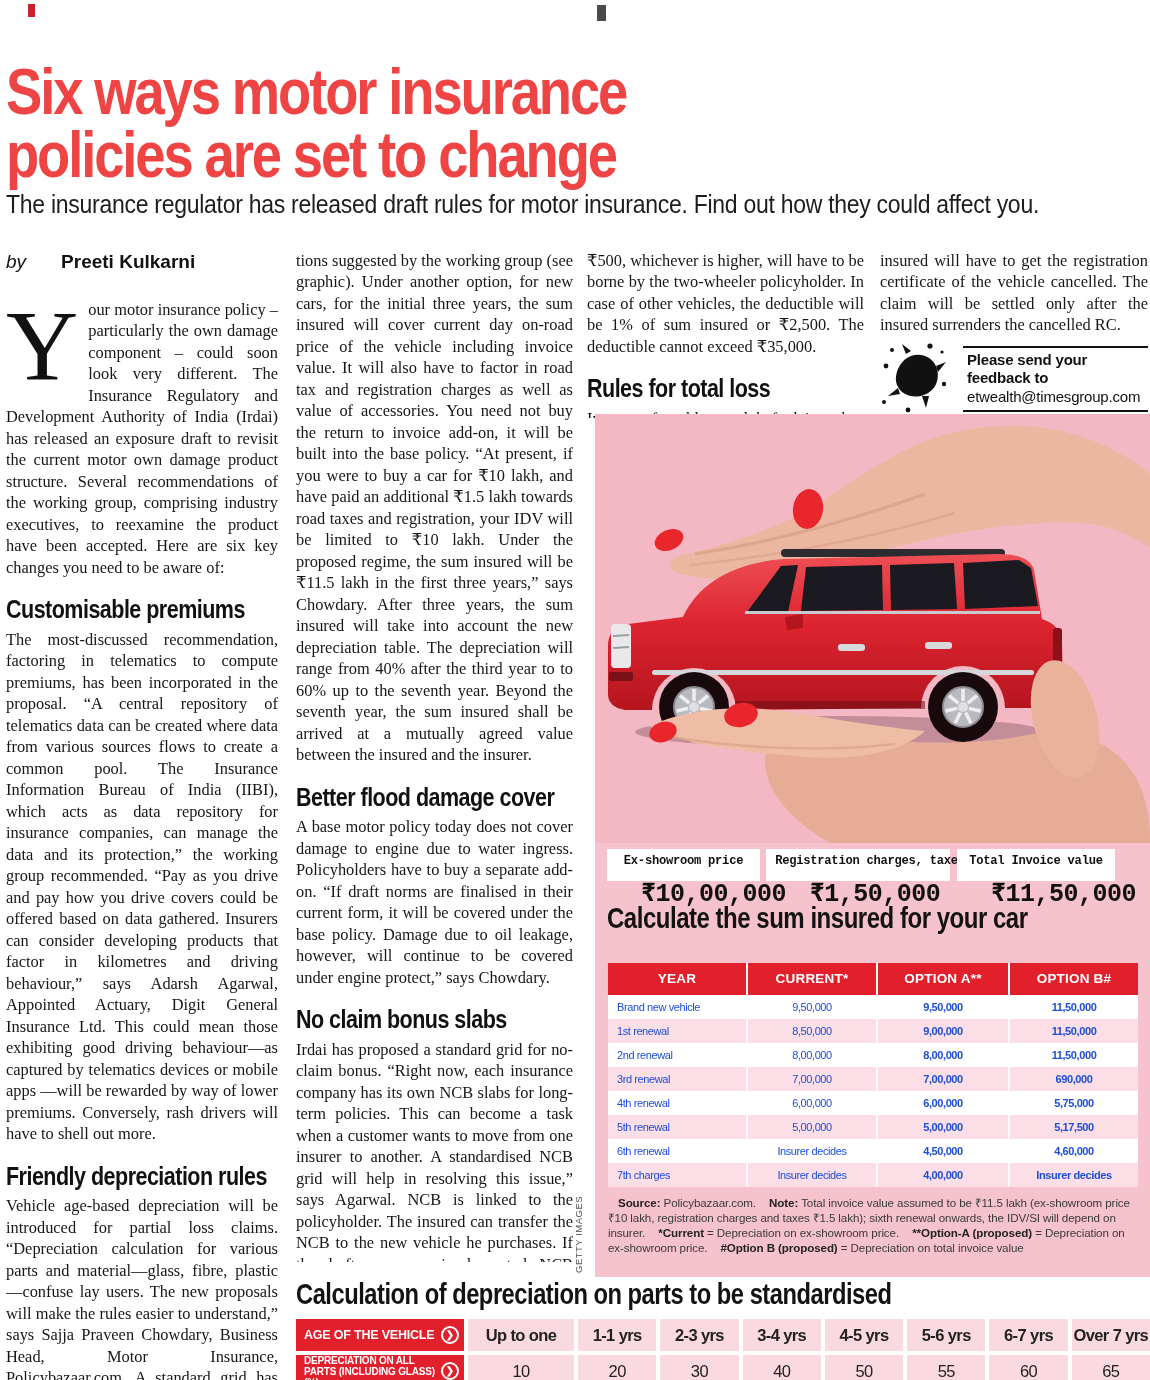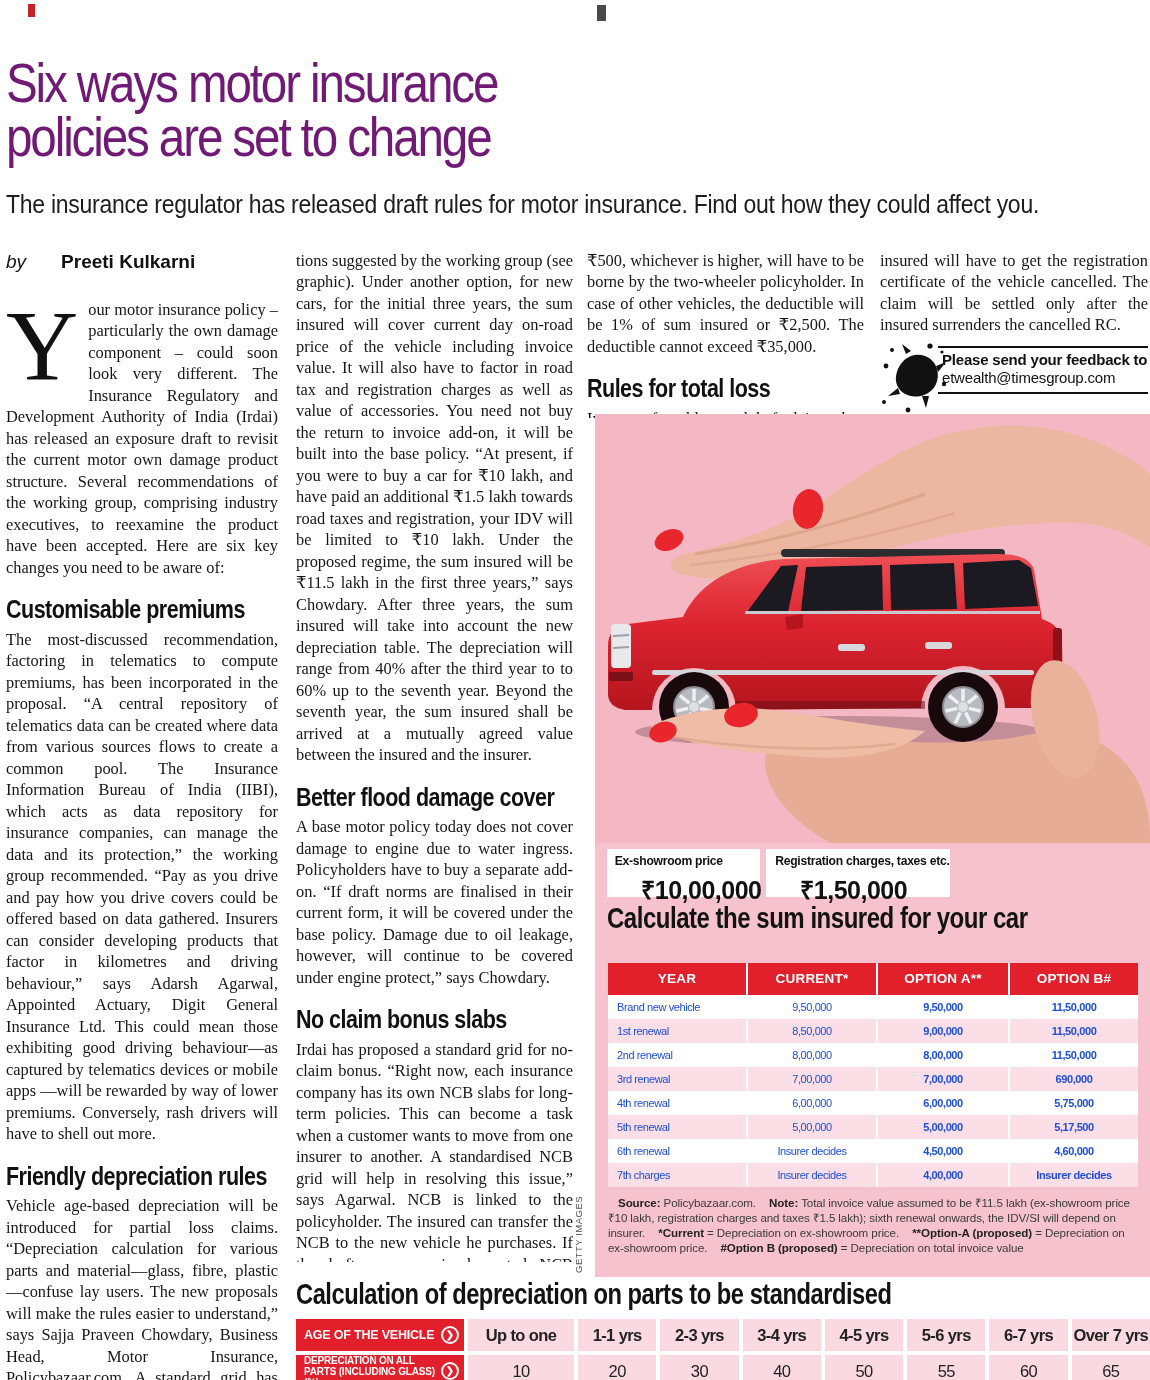--- a/index.html
+++ b/index.html
@@ -5,21 +5,21 @@
   html,body{margin:0;padding:0;background:#ffffff;}
   #page{position:relative;width:1150px;height:1380px;background:#fff;overflow:hidden;
         font-family:"Liberation Sans",sans-serif;color:#141414;}
 
   
   .mark1{position:absolute;left:28px;top:4px;width:7px;height:13px;background:#C4242B;}
   .mark2{position:absolute;left:597px;top:5px;width:9px;height:16px;background:#4A4A4A;}
 
   
   .headline{position:absolute;left:6px;top:18px;width:1140px;line-height:0.98;
-            font-weight:400;font-size:56px;letter-spacing:-2.5px;color:#701a75;}
+            font-weight:700;font-size:64px;letter-spacing:-2.5px;color:#ef4444;}
   .headline .hl{display:block;white-space:nowrap;transform:scaleX(0.85);transform-origin:0 50%;}
   .subhead{position:absolute;left:6px;top:190px;width:1144px;font-size:25px;font-weight:400;
            letter-spacing:-0.3px;color:#1d1d1d;white-space:nowrap;transform:scaleX(0.92);transform-origin:0 0;}
 
   
   .col{position:absolute;top:250px;text-align:justify;font-family:"Liberation Serif","DejaVu Serif",serif;
        font-size:16.4px;line-height:1.31;color:#161616;overflow:hidden;}
   #col1{left:6px;width:272px;height:1130px;}
   #col2{left:296px;width:277px;height:1012px;}
   #col3{left:587px;width:277px;height:168px;}
@@ -31,39 +31,39 @@
 
   .dropcap{float:left;font-size:100px;line-height:0.78;font-weight:400;margin:8px 10px 0 0;color:#111;}
   .para{margin:0 0 2px 0;}
 
   .sec-head{font-family:"Liberation Sans",sans-serif;font-weight:700;font-size:25px;letter-spacing:-0.6px;
             color:#111;margin:15px 0 3px 0;white-space:nowrap;transform:scaleX(0.86);transform-origin:0 50%;
             text-align:left;}
 
   
   #feedback{position:absolute;left:880px;top:346px;width:268px;height:66px;}
-  #feedback .fb-text{margin-left:58px;border-top:2.5px solid #111;border-bottom:2.5px solid #111;
+  #feedback .fb-text{margin-left:83px;border-top:2.5px solid #111;border-bottom:2.5px solid #111;
      padding:3px 0 4px 4px;font-size:15px;line-height:1.22;color:#111;letter-spacing:-0.2px;}
   #feedback .l1{font-weight:700;}
   #feedback svg{position:absolute;left:-2px;top:-10px;}
 
   
   #photo{position:absolute;left:595px;top:414px;width:555px;height:429px;}
   #photo svg{display:block;}
 
   
   #credit{position:absolute;left:573px;top:1183px;width:14px;height:90px;
           writing-mode:vertical-rl;transform:rotate(180deg);font-size:9.5px;color:#555;letter-spacing:0.5px;}
 
   
   #panel{position:absolute;left:595px;top:843px;width:555px;height:434px;background:#F5C2CD;}
-  .pricebox{position:absolute;top:6px;height:48px;background:#fff;}
+  .pricebox{position:absolute;top:6px;height:32px;background:#fff;text-align:center;font-family:Liberation Mono, monospace;}
   .pricebox .plabel{font-size:13.5px;font-weight:700;letter-spacing:-0.3px;margin-top:4px;white-space:nowrap;
                     transform:scaleX(0.9);transform-origin:50% 50%;color:#111;}
-  .pricebox .pvalue{font-size:25px;font-weight:700;letter-spacing:-0.5px;color:#111;margin-top:4px;padding-left:34px;}
+  .pricebox .pvalue{font-size:25px;font-weight:700;letter-spacing:-0.5px;color:#111;margin-top:10px;padding-left:34px;}
   #pb1{left:12px;width:153px;} #pb2{left:171px;width:184px;} #pb3{left:362px;width:158px;}
 
   .panel-title{position:absolute;left:12px;top:58px;font-size:30px;font-weight:700;letter-spacing:-0.6px;
                color:#131313;white-space:nowrap;transform:scaleX(0.8);transform-origin:0 0;}
   .span-head{position:absolute;left:155px;top:97px;width:390px;height:21px;background:#F8E3E9;
              font-size:13px;font-weight:700;text-align:center;line-height:21px;color:#111;letter-spacing:0.3px;}
   .thead{position:absolute;left:13px;top:120px;width:532px;height:32px;display:flex;}
   .thead .hc{background:#E2202C;color:#fff;font-weight:700;font-size:13.5px;text-align:center;
              line-height:32px;letter-spacing:0.2px;border-right:2px solid #fff;}
   .thead .hc:last-child{border-right:none;}
@@ -246,20 +246,24 @@
 
   <div id="panel">
     <div class="pricebox" id="pb1">
       <div class="plabel">Ex-showroom price</div>
       <div class="pvalue">₹10,00,000</div>
     </div>
     <div class="pricebox" id="pb2">
       <div class="plabel">Registration charges, taxes etc.</div>
       <div class="pvalue">₹1,50,000</div>
     </div>
+    <div class="pricebox" id="pb3">
+      <div class="plabel">Total Invoice value</div>
+      <div class="pvalue">₹11,50,000</div>
+    </div>
 
     <div class="panel-title">Calculate the sum insured for your car</div>
 
     <div class="thead">
       <div class="hc c-year">YEAR</div>
       <div class="hc c-cur">CURRENT*</div>
       <div class="hc c-oa">OPTION A**</div>
       <div class="hc c-ob">OPTION B#</div>
     </div>
 

